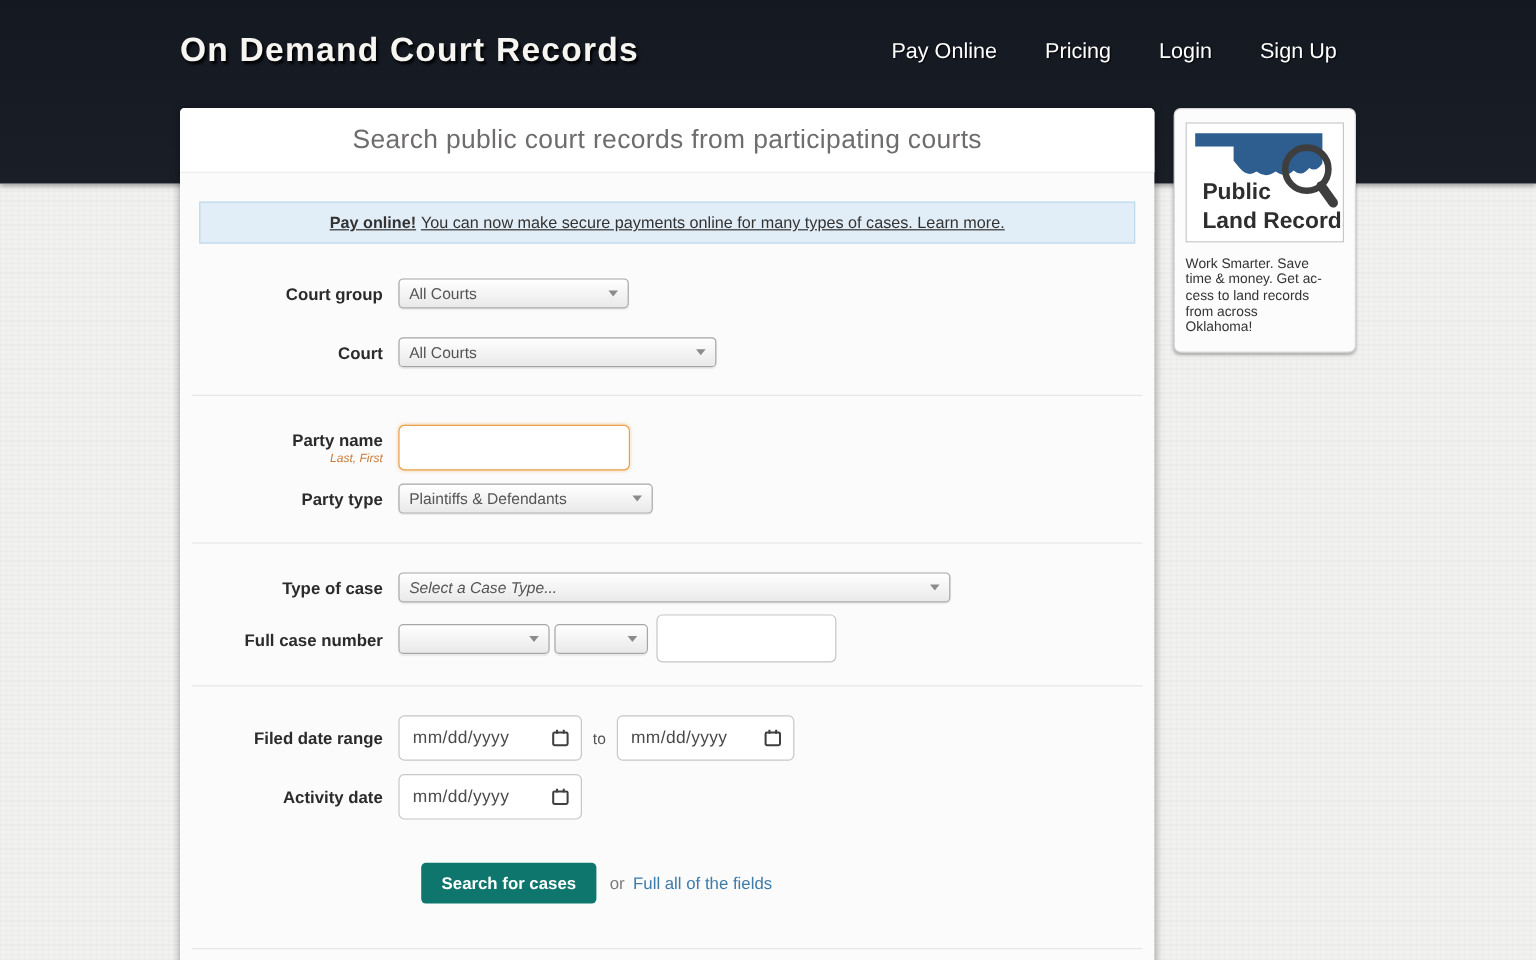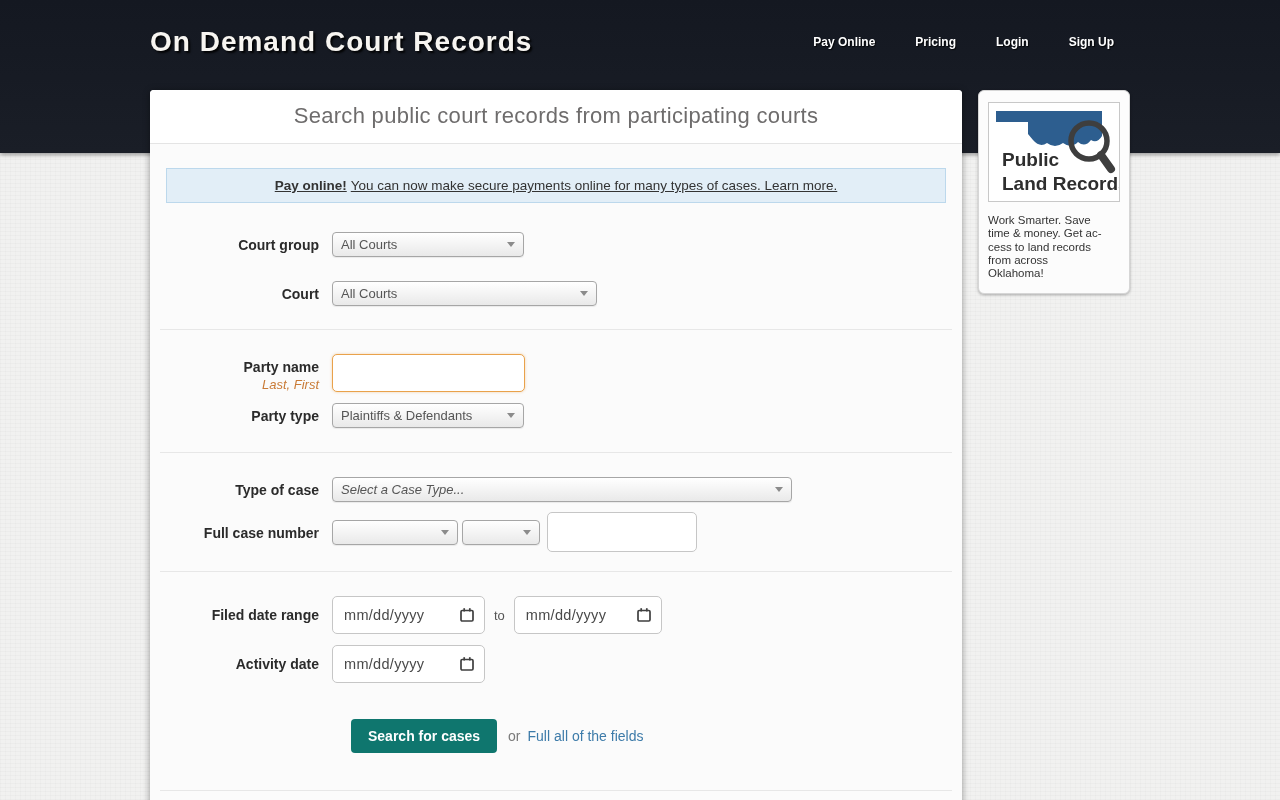--- a/index.html
+++ b/index.html
@@ -20,21 +20,21 @@
   .container { width:980px; margin:0 auto; position:relative; z-index:2; }
 
   
   .header-bar { display:flex; align-items:center; padding:20px 16px 0 0; height:64px; }
   .logo-text {
     flex:1; color:#f7f5f1; font-size:28px; font-weight:bold; letter-spacing:1px;
     text-shadow:2px 2px 2px rgba(0,0,0,0.9); cursor:pointer; white-space:nowrap;
   }
   .top-nav { display:flex; }
   .top-nav a {
-    color:#ffffff; font-size:12px; font-weight:bold; text-decoration:none;
+    color:#ffffff; font-size:18px; font-weight:normal; text-decoration:none;
     margin-left:40px; text-shadow:1px 1px 1px rgba(0,0,0,0.8); cursor:pointer;
   }
 
   
   .content-row { display:flex; gap:16px; margin-top:26px; align-items:flex-start; }
   .main-card {
     width:812px; min-height:684px; background:#fbfbfb;
     border-radius:4px 4px 0 0; box-shadow:0 1px 7px rgba(0,0,0,0.4);
   }
   .title-band {
@@ -52,21 +52,21 @@
   .banner b { margin-right:4px; }
 
   .row { display:flex; margin-bottom:11px;margin-top:24px; }
   .row.center { align-items:center; }
   .lbl {
     width:166px; min-width:166px; text-align:right; padding-right:13px;
     font-weight:bold; font-size:14px; color:#2b2b2b;
   }
   .lbl-stack { width:166px; min-width:166px; text-align:right; padding-right:13px; padding-top:5px; }
   .lbl-stack .main { font-weight:bold; font-size:14px; color:#2b2b2b; }
-  .lbl-stack .hint { font-style:italic; font-size:13px; color:#c97b37; margin-top:2px; }
+  .lbl-stack .hint { font-style:italic; font-size:10px; color:#c97b37; margin-top:2px; }
 
   .divider { border:none; border-top:1px solid #e7e7e7; margin:23px -6px 24px; }
   .divider.d2 { margin:24px -6px 22px; }
   .divider.d3 { margin:19px -6px 22px; }
   .divider.d4 { margin:37px -6px 0; }
 
   .sel {
     display:inline-flex; align-items:center; justify-content:space-between;
     height:25px; padding:0 8px; cursor:pointer;
     border:1px solid #a6a6a6; border-radius:4px;
@@ -74,21 +74,21 @@
     box-shadow:0 1px 1px rgba(0,0,0,0.07);
     font-size:13px; color:#555;
   }
   .caret {
     width:0; height:0; margin-left:10px;
     border-left:4.5px solid transparent; border-right:4.5px solid transparent;
     border-top:5.5px solid #8b8b8b;
   }
   .w-courtgroup { width:192px; }
   .w-court { width:265px; }
-  .w-partytype { width:192px;gap:24px; }
+  .w-partytype { width:212px;gap:24px; }
   .w-casetype { width:460px;font-style:italic; }
   .w-casenum1 { width:126px; margin-right:4px; }
   .w-casenum2 { width:78px; }
 
   .txt-input {
     height:38px; border:1px solid #c6c6c6; border-radius:5px; background:#fff;
     font-family:"Liberation Sans", sans-serif; font-size:14px; color:#333;
     padding:0 10px; outline:none;
   }
   .party-input { width:193px; border:1px solid #e9a24b; box-shadow:0 0 3px rgba(233,162,75,0.45); }

